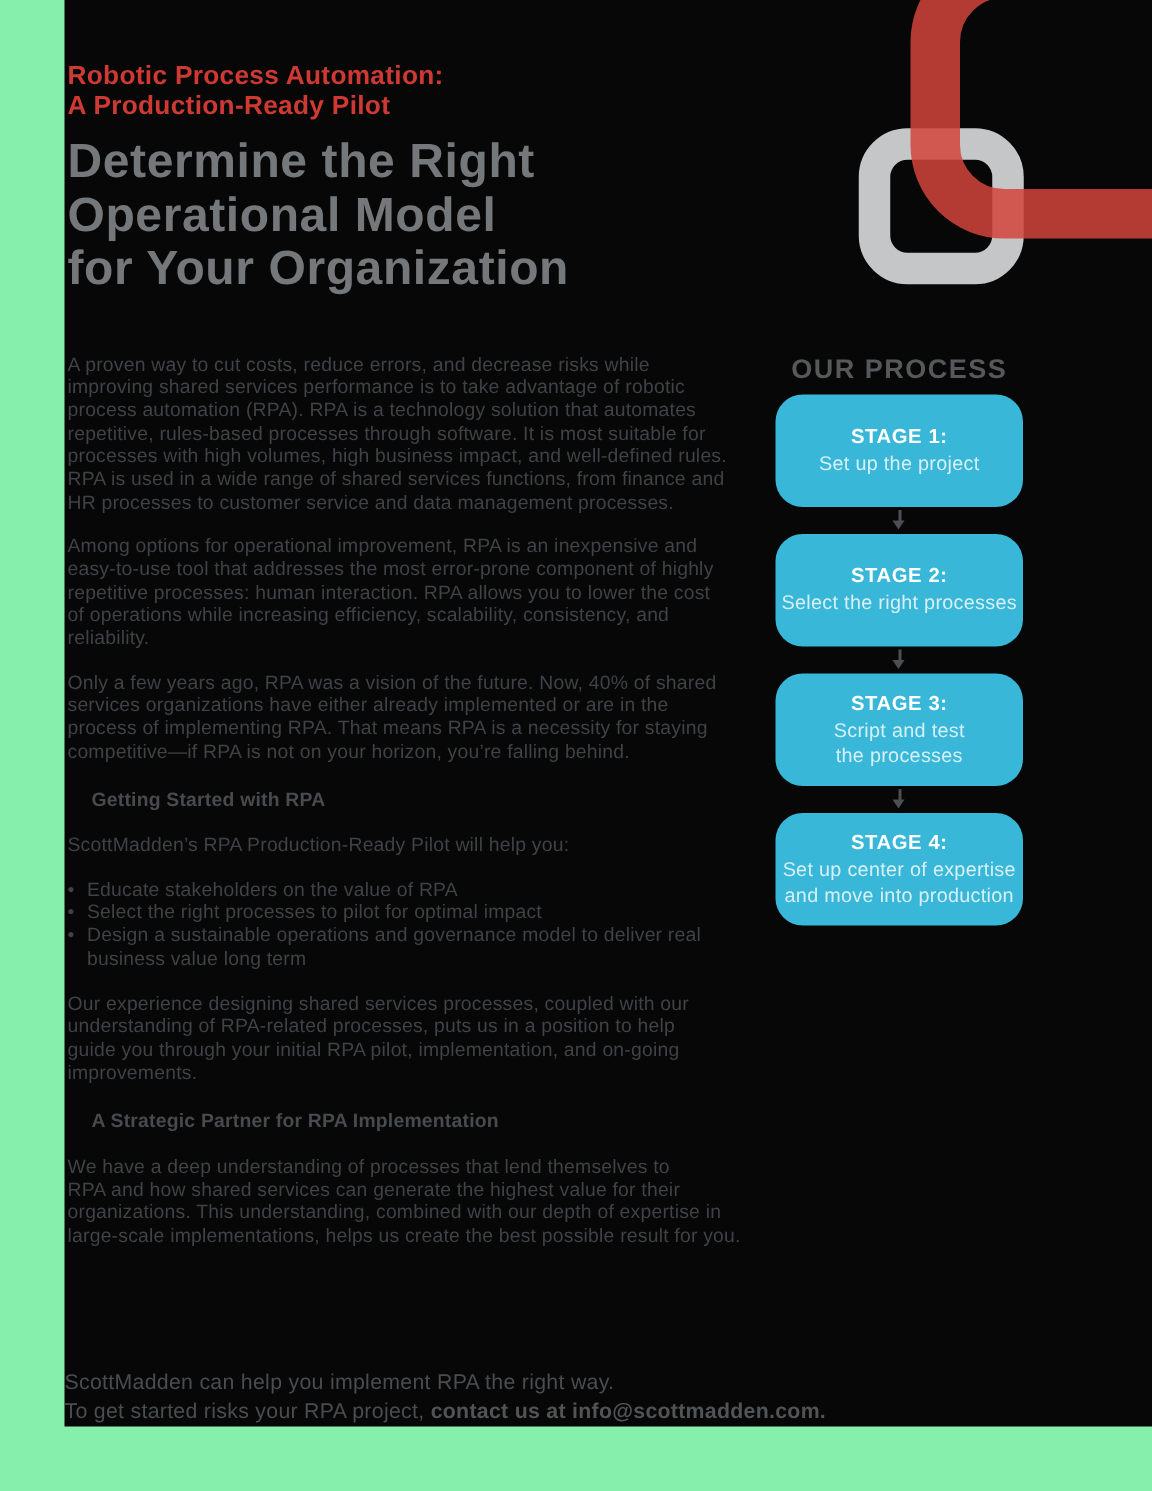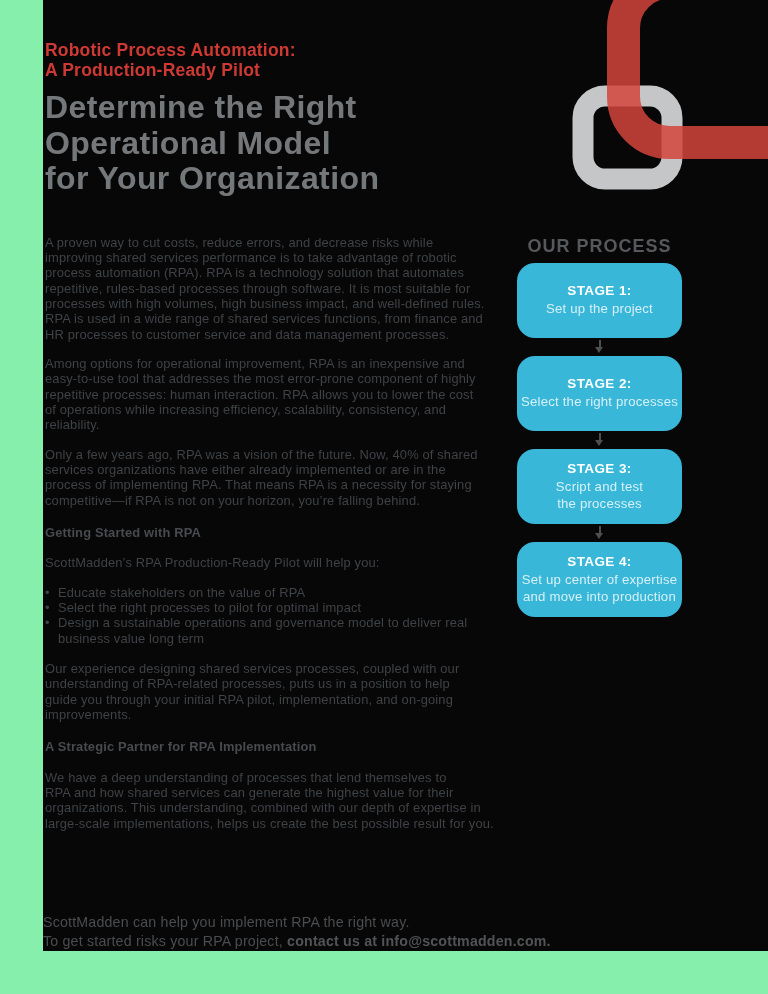--- a/index.html
+++ b/index.html
@@ -8,21 +8,21 @@
 
   .page-black { position:absolute; left:43px; top:0; width:725px; height:951px; background:#070707; }
 
   .deco-svg { position:absolute; left:0; top:0; width:768px; height:230px; pointer-events:none; }
 
   .left-col { position:absolute; left:45px; top:41px; width:470px; }
   .eyebrow { font-size:17.5px; line-height:19.5px; font-weight:bold; color:#ce3a33; white-space:pre-line; letter-spacing:0.2px; }
   .main-title { margin-top:10px; font-size:32px; line-height:35.5px; font-weight:bold; color:#75787b; white-space:pre-line; letter-spacing:0.4px; }
   .body-copy { margin-top:38px; font-size:12.9px; line-height:15.35px; color:#3f4246; letter-spacing:0.15px; }
   .para { margin:0 0 14px 0; white-space:pre-line; }
-  .sub-heading { font-size:12.9px; font-weight:bold; color:#474a4e; margin:17px 0 0 0; }
+  .sub-heading { font-size:12.9px; font-weight:bold; color:#474a4e; margin:17px 0 0 16px; }
   .lead { margin-top:15px; white-space:pre-line; }
   .bullets { margin-top:12px; list-style:none; }
   .bullets li { position:relative; padding-left:13px; white-space:pre-line; }
   .bullets li::before { content:"\2022"; position:absolute; left:0; top:0; color:#3f4246; }
   .after-bullets { margin-top:15px; }
   .after-sub { margin-top:15px; }
 
   .process-label { position:absolute; left:517px; top:236px; width:165px; text-align:center;
     font-size:18px; font-weight:bold; color:#56585b; letter-spacing:1px; }
   .stage-box { position:absolute; left:517px; width:165px; height:75px; background:#38b7d8; border-radius:18px;

